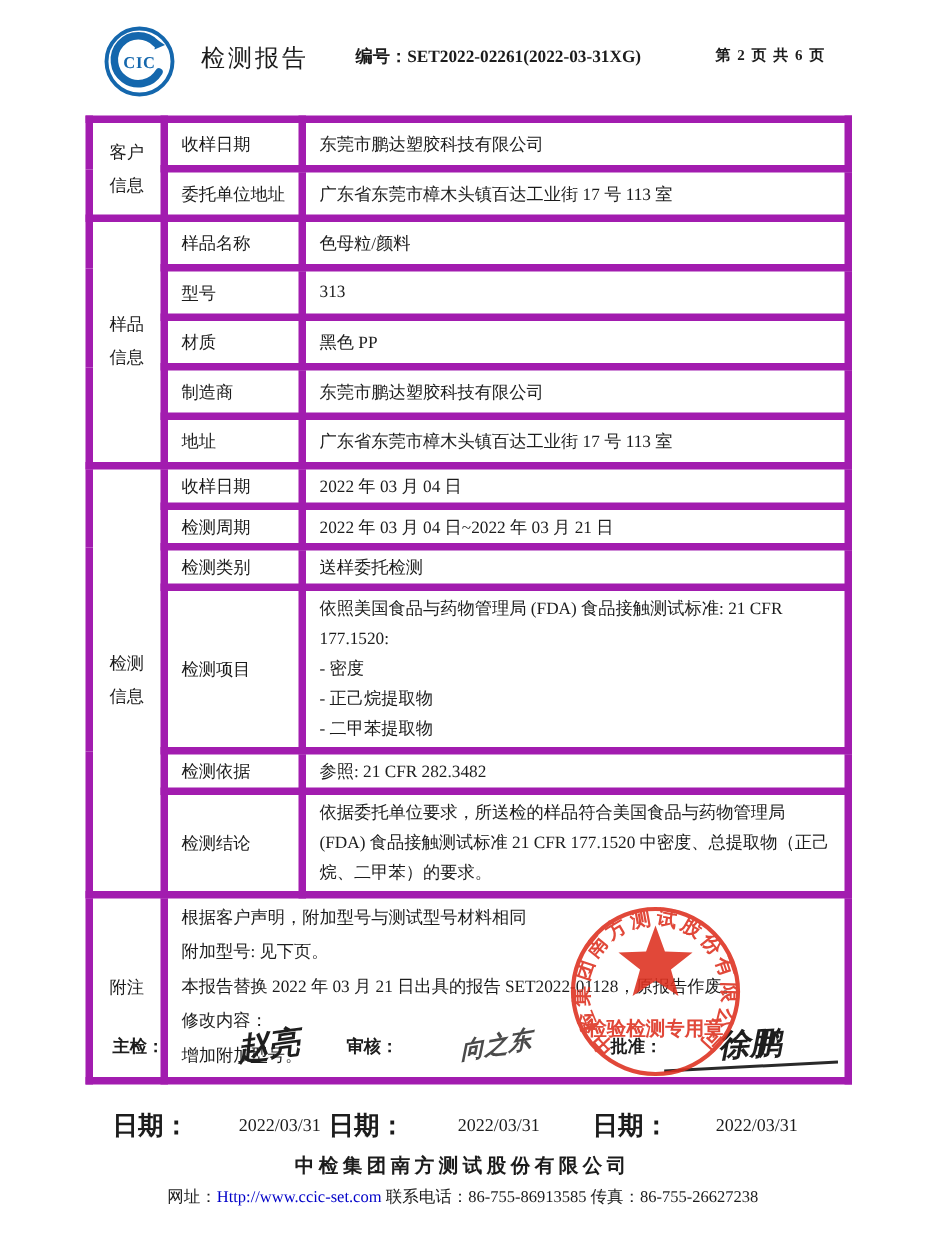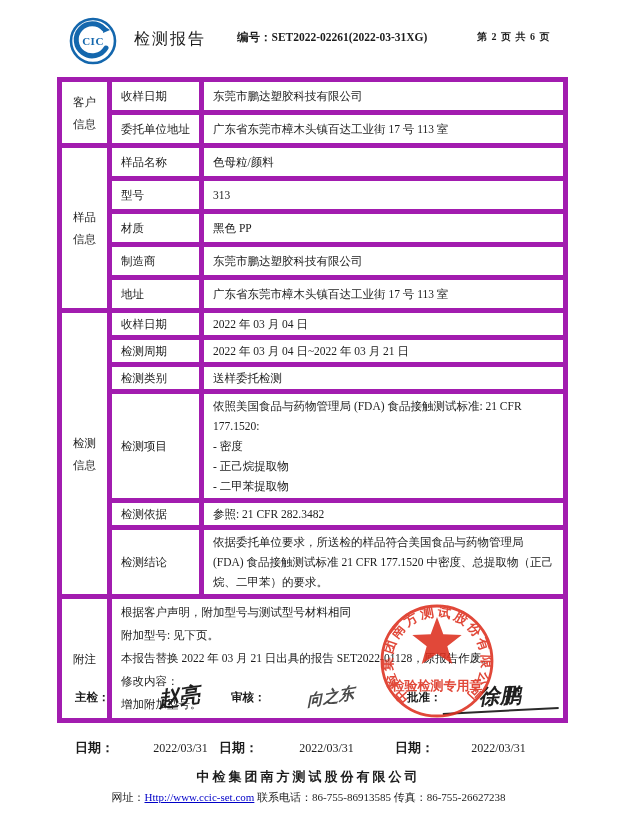--- a/index.html
+++ b/index.html
@@ -32,31 +32,31 @@
   .c1 { width:162px;gap:28px; } .c2 { width:176px; } .c3 { width:168px; }
   .sign-label { font-size:11.5px; font-weight:bold; padding-left:18px; white-space:nowrap; }
   .c2 .sign-label, .c3 .sign-label { padding-left:0;margin-left:12px; }
   .sig { flex:1; text-align:center; font-family:"DejaVu Sans","Liberation Sans",sans-serif;
          font-style:italic; font-weight:bold; color:#1e1e1e; white-space:nowrap; }
   .sig-inspect { font-size:21px; transform:rotate(-8deg); }
   .sig-review  { font-size:16px; transform:rotate(-10deg) skewX(-8deg); color:#4a4a4a; }
   .sig-approve { font-size:21px; transform:rotate(-3deg); position:relative; z-index:6;
                  border-bottom:2px solid #2a2a2a; margin-right:6px; }
   .date-row { margin-top:27px; }
-  .date-label { font-size:13px; font-weight:bold; padding-left:18px; white-space:nowrap;font-family:Liberation Serif, serif; }
+  .date-label { font-size:17px; font-weight:bold; padding-left:18px; white-space:nowrap;font-family:Liberation Serif, serif; }
   .c2 .date-label, .c3 .date-label { padding-left:0; }
   .date-val { flex:1; text-align:center; font-size:12px; }
   
   .stamp { position:absolute; left:354px; top:577px; width:166px; height:166px; z-index:5; opacity:0.88; }
   
   .footer { position:absolute; left:0; top:768px; width:617px; text-align:center; }
   .f-company { font-size:13px; font-weight:bold; letter-spacing:3px; }
   .f-addr { font-size:11px; margin-top:7px; }
   .f-line { font-size:11px; margin-top:4px; }
-  .f-link { color:#0000c8; text-decoration:underline; cursor:pointer;margin-top:10px; }
+  .f-link { color:#0000c8; cursor:pointer;margin-top:10px; }
 </style>
 </head>
 <body>
 
 <div class="page">
 
   <svg class="logo" width="66" height="54" viewBox="0 0 66 54">
     <circle cx="33" cy="27" r="22" fill="none" stroke="#1467ad" stroke-width="2.6"></circle>
     <path d="M 44,15 A 16,16 0 1 0 46,34" fill="none" stroke="#1467ad" stroke-width="5" stroke-linecap="round"></path>
     <path d="M 44,12 L 50,16 L 43,19 Z" fill="#1467ad"></path>

